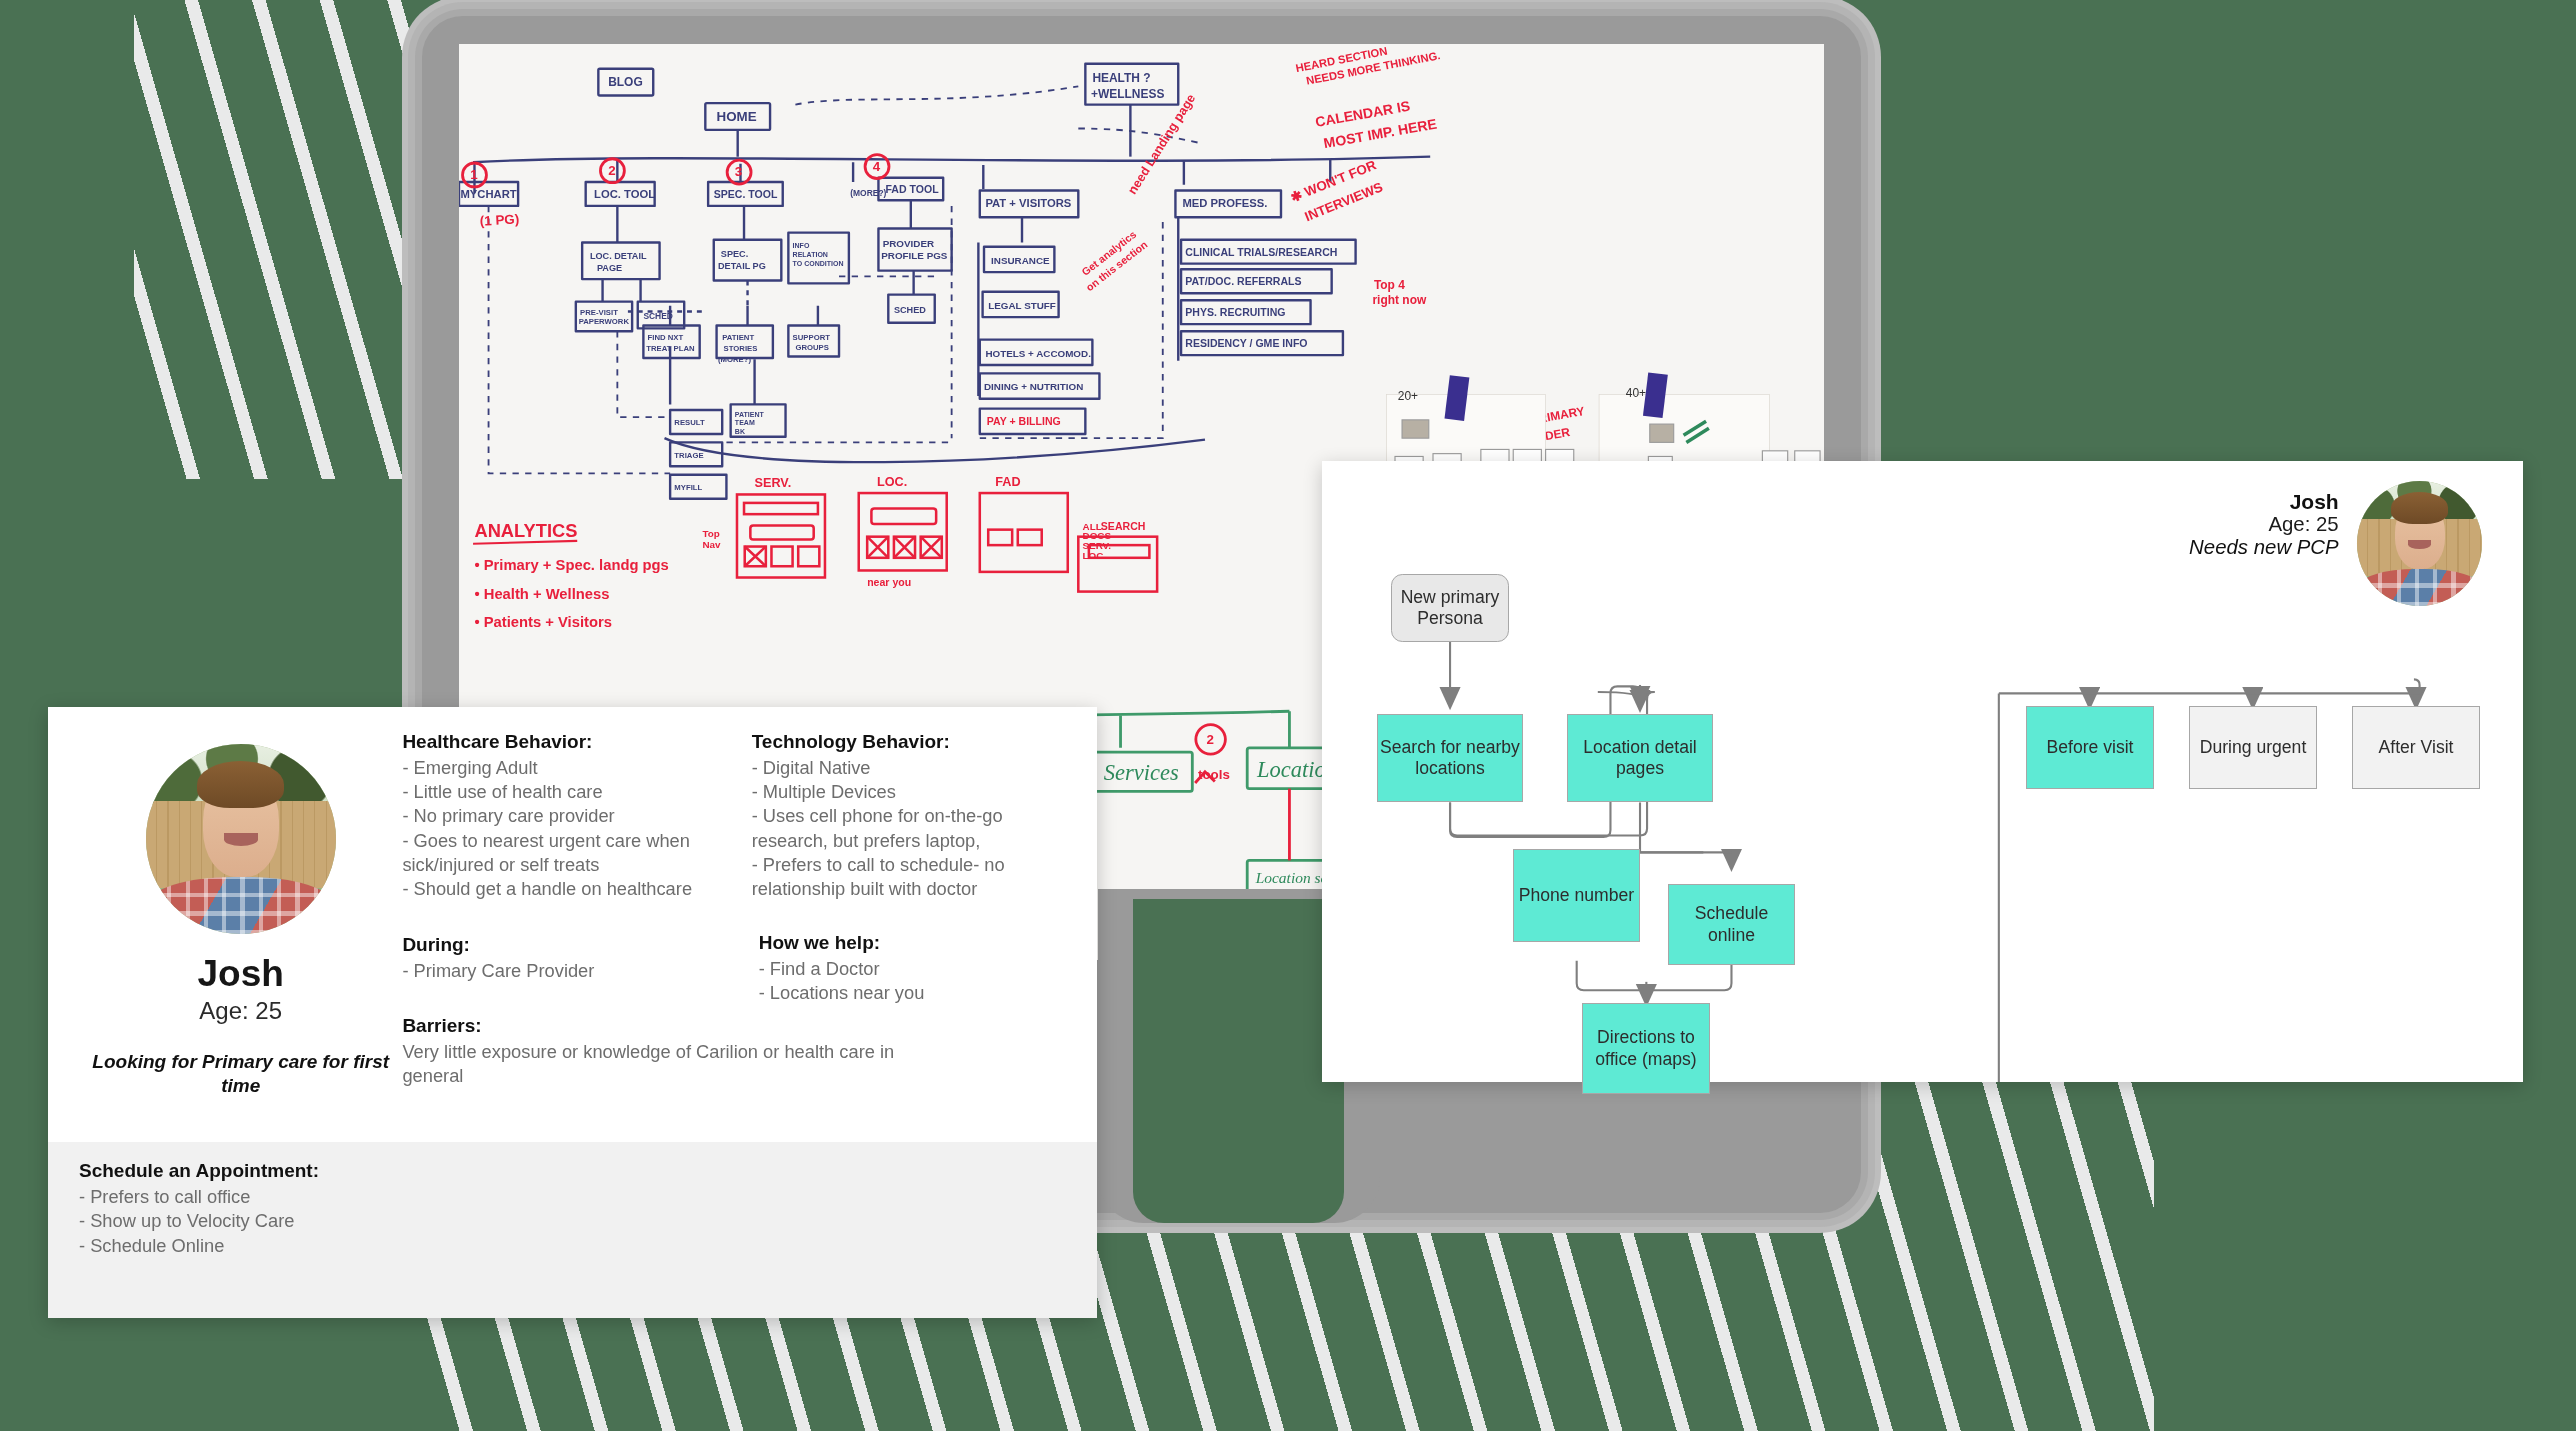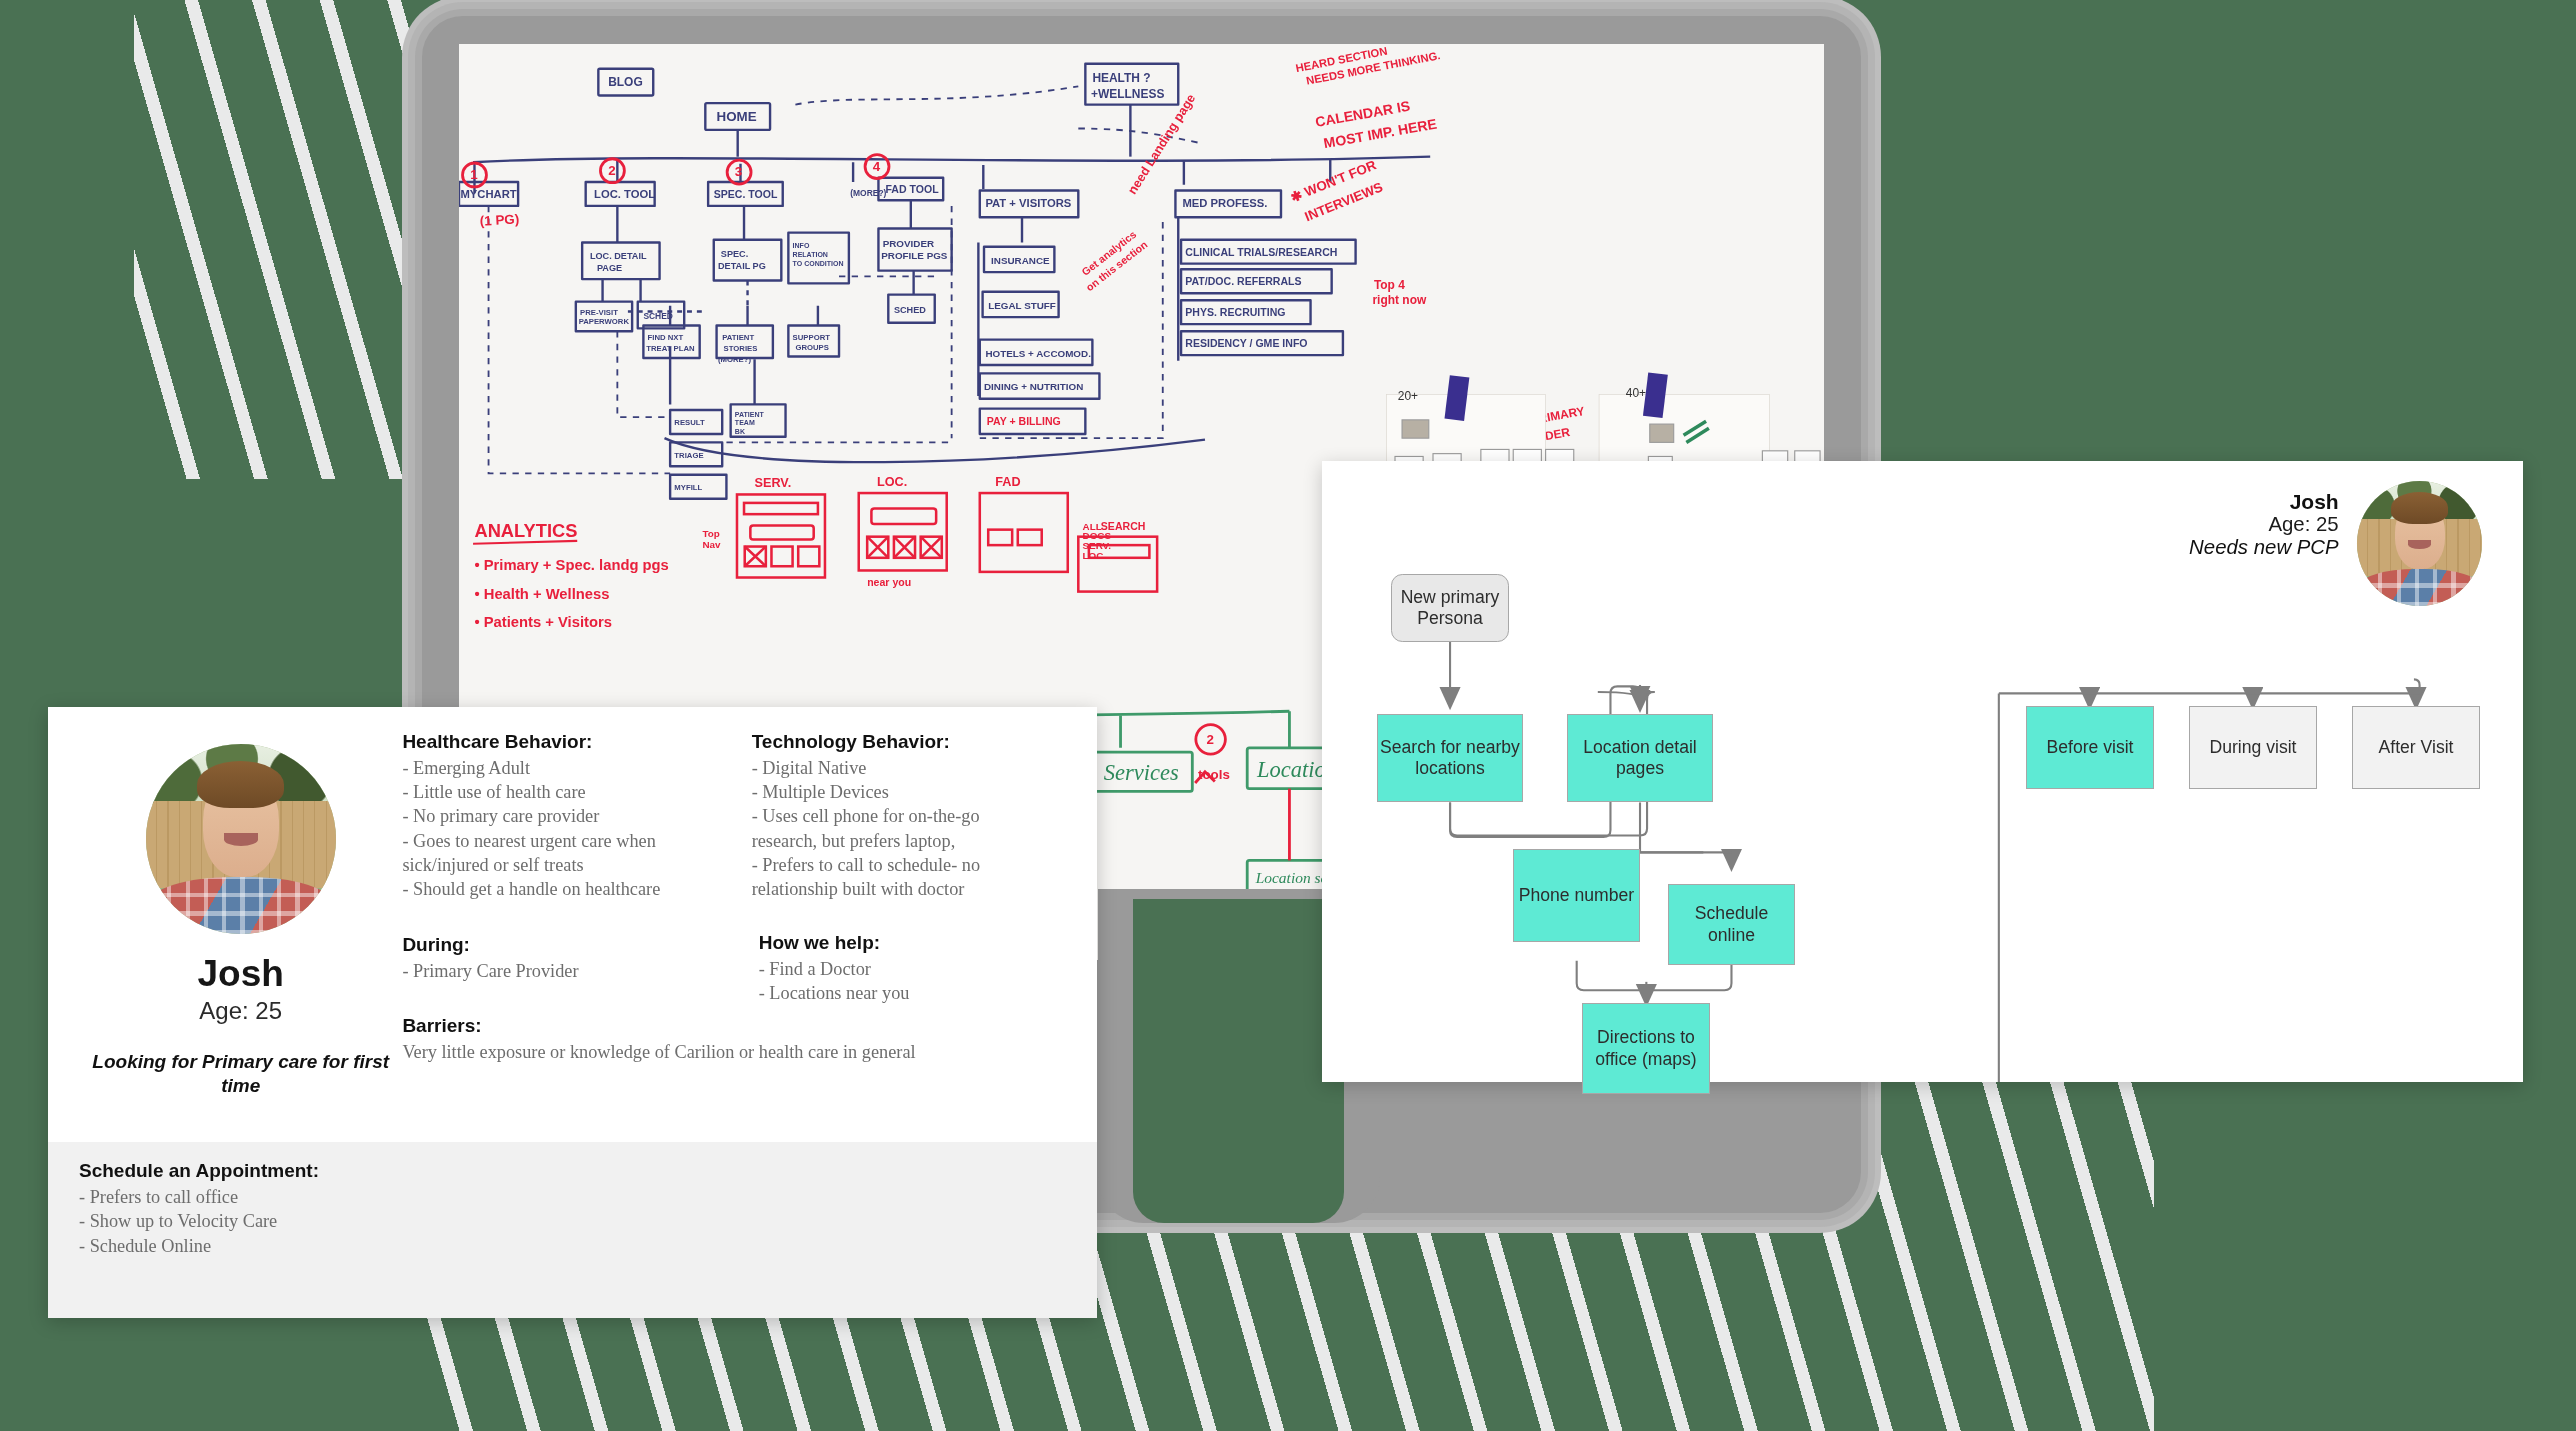--- a/index.html
+++ b/index.html
@@ -92,21 +92,21 @@
      background:#a8635c;}
 
   #persona-name{font-size:37px;font-weight:bold;color:#161616;margin-top:21px;line-height:1;}
   #persona-age{font-size:24px;color:#2b2b2b;margin-top:5.6px;}
   #persona-tag{font-size:19px;font-weight:bold;font-style:italic;color:#111;margin-top:25px;text-align:center;line-height:1.25;}
 
   .col{padding-right:18.3px;}
   .col-a{width:331px;}
   .col-b{width:303px;}
   .hd{font-size:19px;font-weight:bold;color:#111;margin:0 0 2.8px 0;}
-  .li{font-size:18.3px;color:#6d6d6d;line-height:1.33;font-family:Liberation Serif, serif;}
+  .li{font-size:18.3px;color:#6d6d6d;line-height:1.33;}
   .gap{height:32px;}
 
   #persona-footer{
     background:#f1f1f1;display:flex;padding:18.3px 31px 21px 31px;box-sizing:border-box;
     height:176px;
   }
   #persona-footer .fcol{padding-right:28px;}
   #persona-footer .fcol:nth-child(1){width:359px;}
   #persona-footer .fcol:nth-child(2){width:310px;}
   #persona-footer .fcol:nth-child(3){width:303px;}
@@ -546,16 +546,16 @@
 Persona</div>
   <div class="fnode" style="left:55px;top:253px;width:146px;height:88px;">Search for
 nearby locations</div>
   <div class="fnode" style="left:245px;top:253px;width:146px;height:88px;">Location detail
 pages</div>
   <div class="fnode" style="left:191px;top:388px;width:127px;height:93px;">Phone number</div>
   <div class="fnode" style="left:346px;top:407px;width:127px;height:81px;margin-top:16px;">Schedule online</div>
   <div class="fnode" style="left:260px;top:542px;width:128px;height:91px;">Directions to
 office (maps)</div>
   <div class="fnode" style="left:704px;top:245px;width:128px;height:83px;">Before visit</div>
-  <div class="fnode grayfill" style="left:867px;top:245px;width:128px;height:83px;">During visit</div>
+  <div class="fnode grayfill" style="left:867px;top:245px;width:128px;height:83px;">During urgent</div>
   <div class="fnode grayfill" style="left:1030px;top:245px;width:128px;height:83px;">After Visit</div>
 </div>
 
 
 </body></html>

